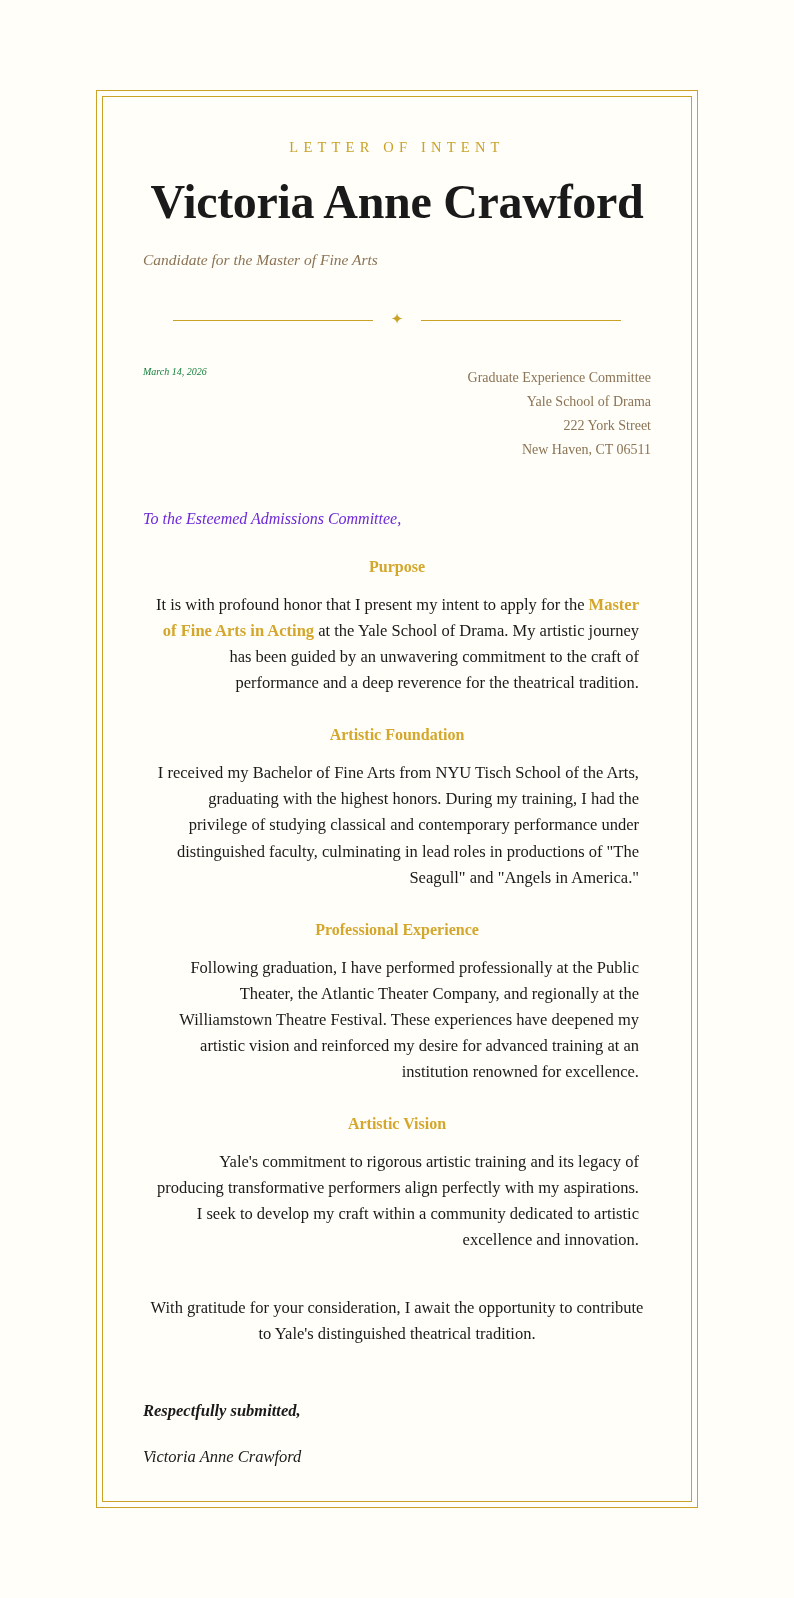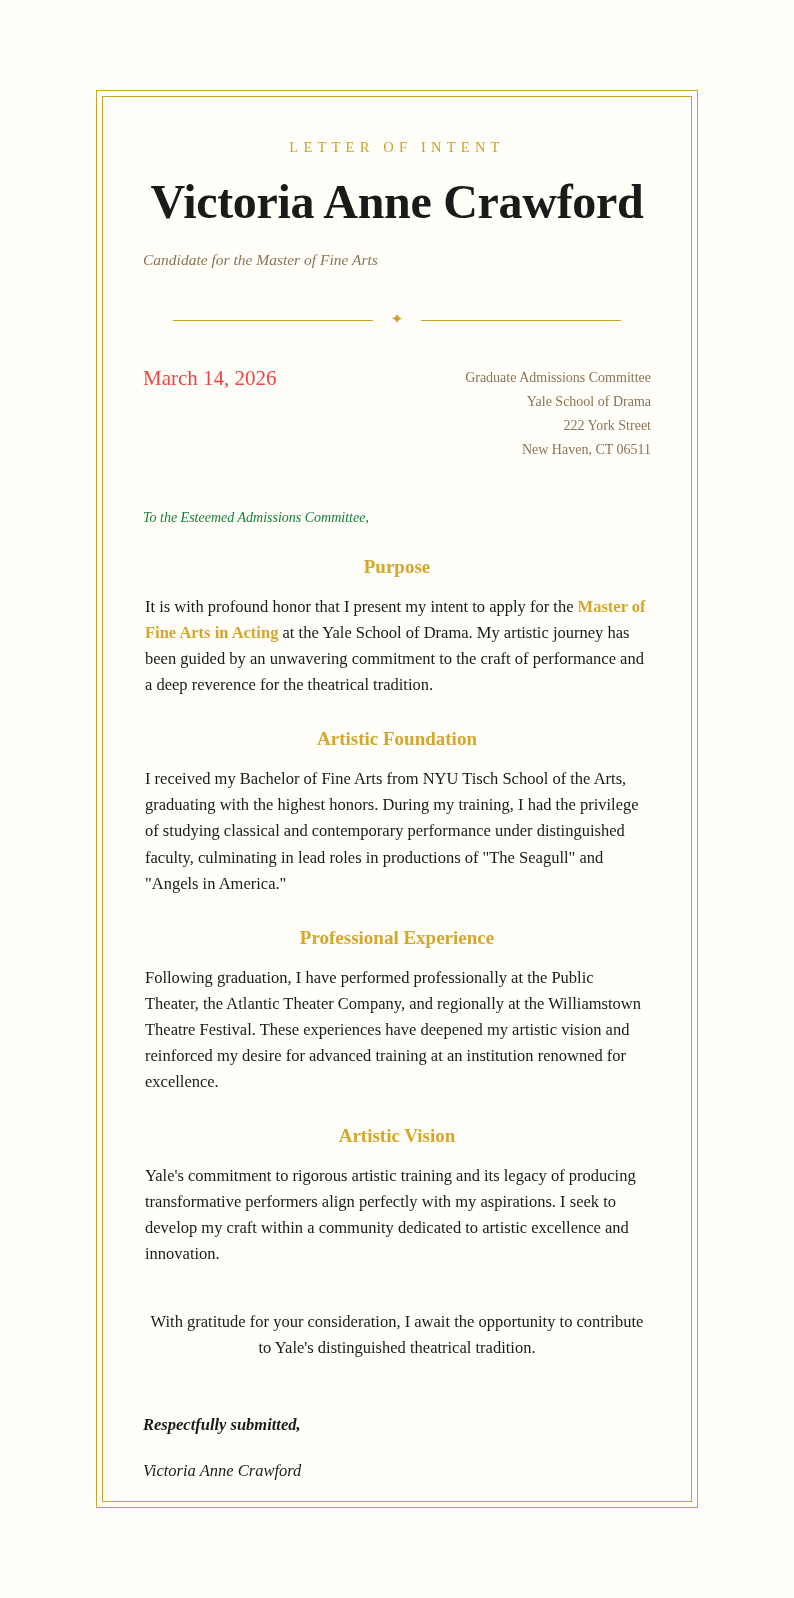--- a/index.html
+++ b/index.html
@@ -89,53 +89,54 @@
   }
 
   
   .meta {
     display: flex;
     justify-content: space-between;
     align-items: flex-start;
     margin-top: 38px;
   }
   .date {
-    font-size: 21px;
-    color: #ef4444;
+    font-size: 10px;
+    color: #15803d;
+    font-style: italic;
   }
   .recipient {
     text-align: right;
     color: #8b7355;
     font-size: 14px;
     line-height: 1.72;
   }
 
   
   .salutation {
     font-style: italic;
-    font-size: 14px;
-    color: #15803d;
+    font-size: 16px;
+    color: #6d28d9;
     margin-top: 48px;
   }
 
   
   .section { margin-top: 30px; }
   .section-heading {
     text-align: center;
     color: #d4a72c;
     font-weight: 700;
-    font-size: 19px;
+    font-size: 16px;
     margin: 0 0 16px 0;
   }
   .body-text {
-    text-align: left;
+    text-align: right;
     font-size: 16.5px;
     line-height: 1.58;
     color: #1a1a1a;
-    margin: 0;
+    margin: 10px;
     padding: 0 2px;
   }
   .hl {
     color: #d4a72c;
     font-weight: 700;
   }
 
   .closing-para {
     text-align: center;
     font-size: 16.5px;
@@ -176,21 +177,21 @@
 
       <div class="divider">
         <span class="rule"></span>
         <span class="ornament">✦</span>
         <span class="rule"></span>
       </div>
 
       <div class="meta">
         <div class="date">March 14, 2026</div>
         <div class="recipient">
-          <div>Graduate Admissions Committee</div>
+          <div>Graduate Experience Committee</div>
           <div>Yale School of Drama</div>
           <div>222 York Street</div>
           <div>New Haven, CT 06511</div>
         </div>
       </div>
 
       <div class="salutation">To the Esteemed Admissions Committee,</div>
 
       <div class="section">
         <div class="section-heading">Purpose</div>

